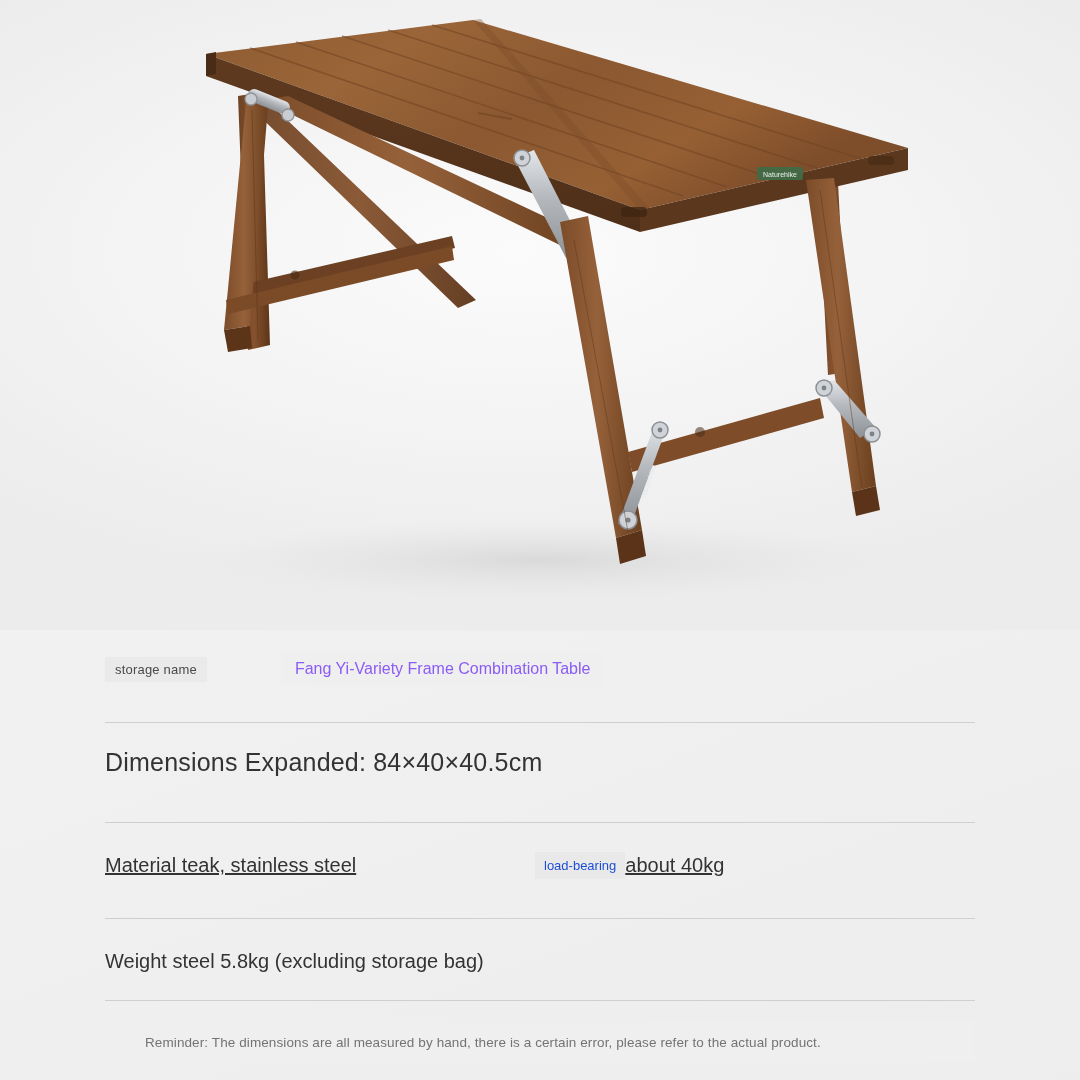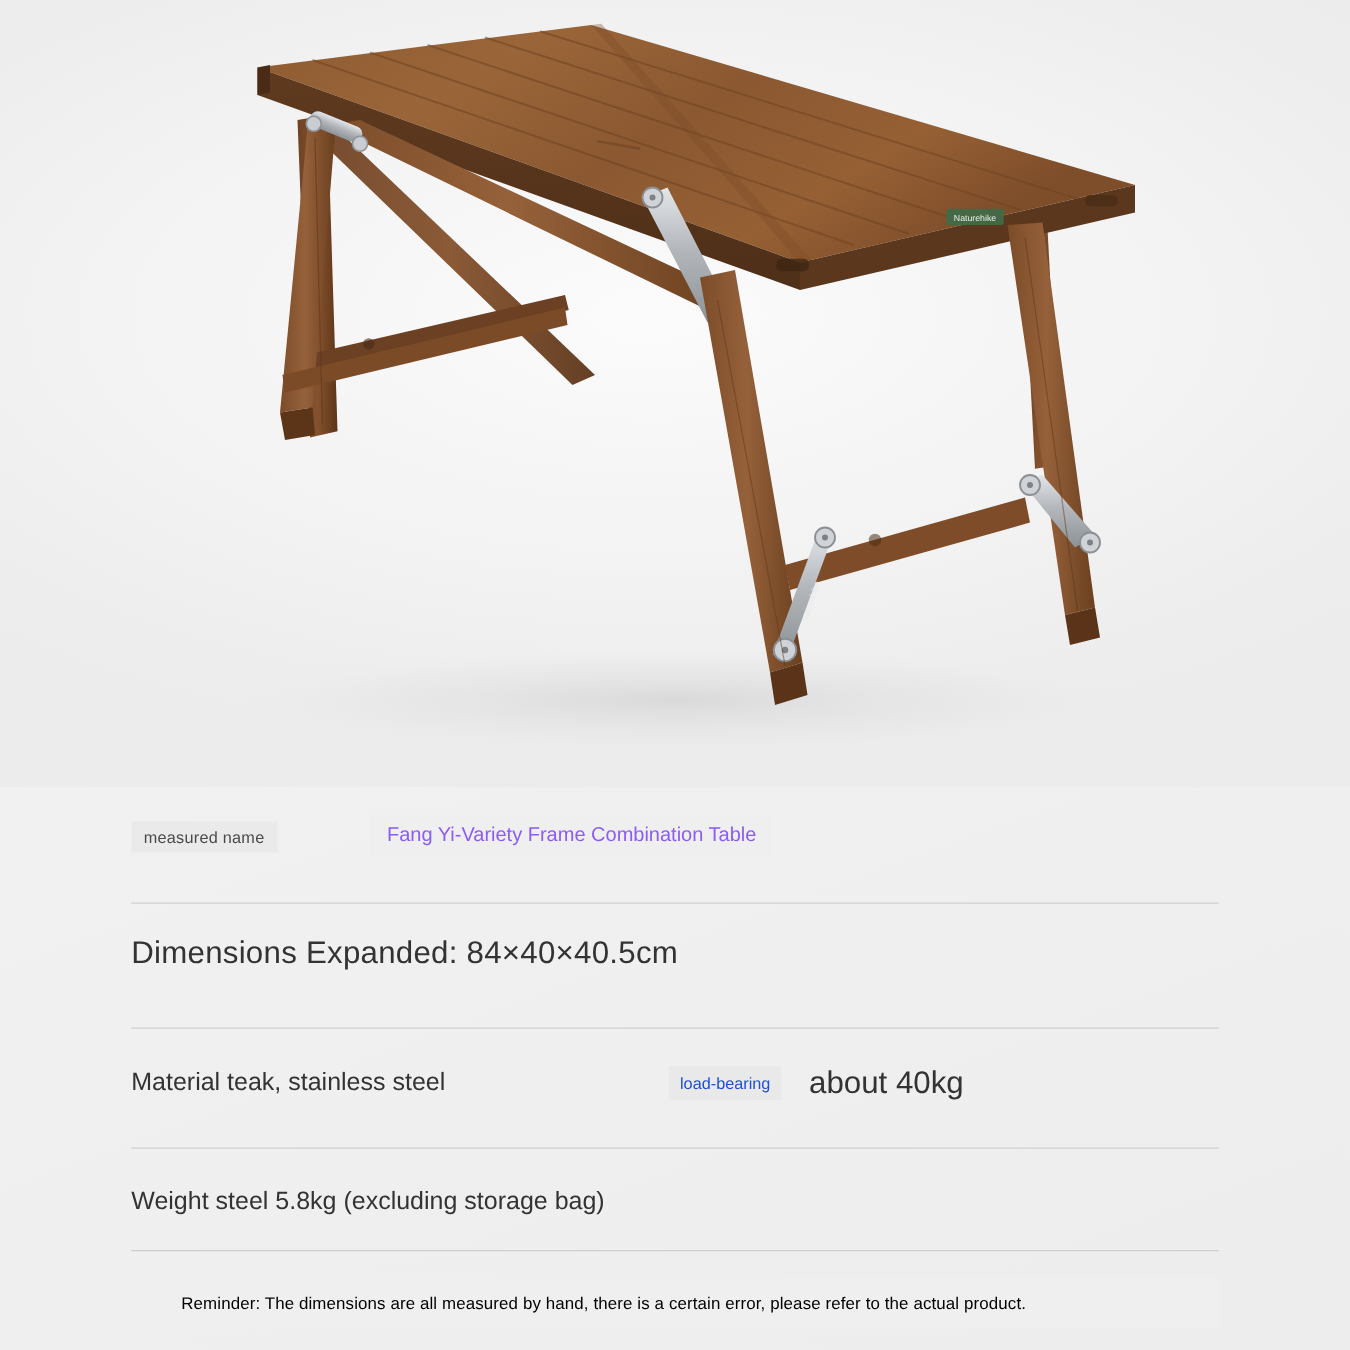--- a/index.html
+++ b/index.html
@@ -109,42 +109,42 @@
   }
 
   
   .row-material {
     top: 222px;
     display: flex;
     align-items: center;
     font-size: 20px;
     color: #333;
   }
-  .row-material .mat-text { width: 430px; }
+  .row-material .mat-text { width: 430px; text-decoration: underline; }
   .row-material .load-val {
-    margin-left: 22px;
-    font-size: 25px;
+    font-size: 20px;
     color: #333;
+    text-decoration: underline;
   }
 
   
   .row-weight {
     top: 320px;
     font-size: 20px;
     color: #333;
   }
 
   
   .reminder {
     position: absolute;
     left: 105px;
     top: 392px;
     width: 870px;
     background: #efefef;
-    color: #000000;
+    color: #737373;
     font-size: 13.5px;
     padding: 13px 0 13px 40px;
     box-sizing: border-box;
     letter-spacing: .1px;
   }
 </style>
 </head>
 <body>
 
 <div class="page">
@@ -274,21 +274,21 @@
 
       <line x1="252" y1="110" x2="258" y2="340" stroke="#5b3519" stroke-width="1" opacity="0.5"></line>
       <line x1="574" y1="240" x2="628" y2="532" stroke="#5b3519" stroke-width="1" opacity="0.45"></line>
       <line x1="820" y1="190" x2="862" y2="488" stroke="#5b3519" stroke-width="1" opacity="0.45"></line>
     </svg>
   </div>
 
   <div class="specs">
 
     <div class="row row-name">
-      <span class="chip">measured name</span>
+      <span class="chip">storage name</span>
       <span class="value-box">Fang Yi-Variety Frame Combination Table</span>
     </div>
 
     <div class="rule" style="top:92px;"></div>
 
     <div class="row row-dims">
       <span>Dimensions Expanded: 84×40×40.5cm</span>
     </div>
 
     <div class="rule" style="top:192px;"></div>

